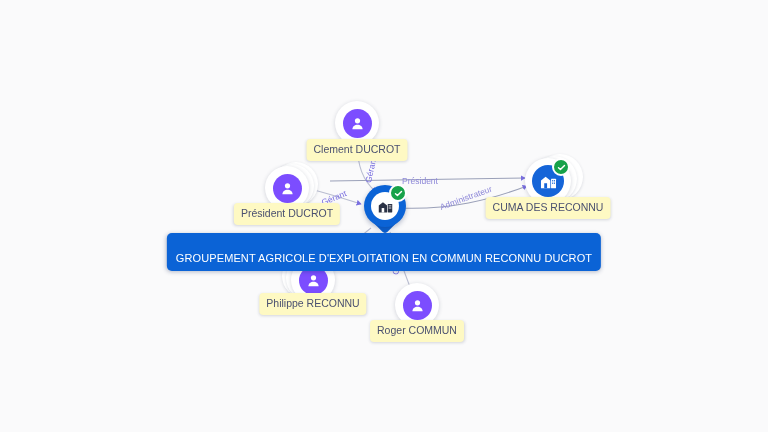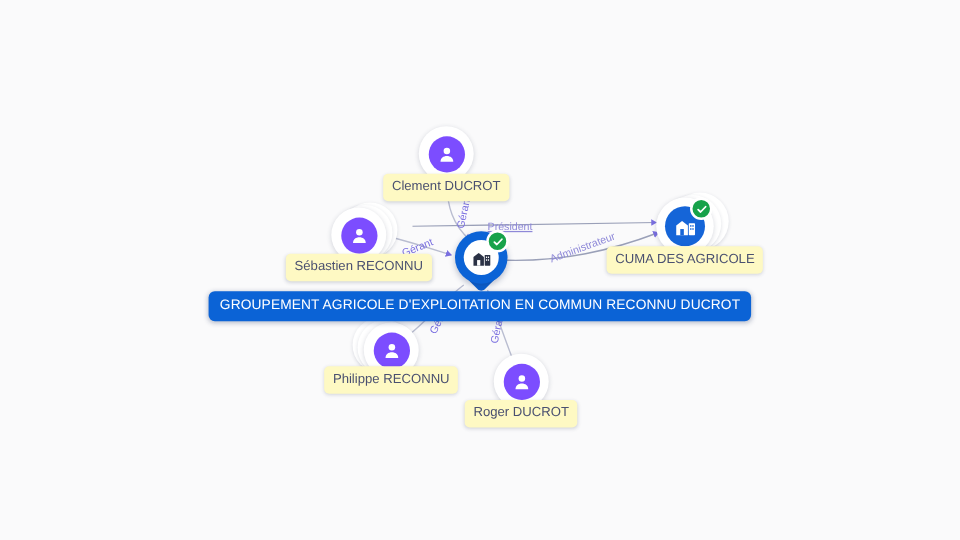--- a/index.html
+++ b/index.html
@@ -128,21 +128,21 @@
     white-space: nowrap;
   }
   .chip-main {
     position: absolute;
     transform: translate(-50%, 0);
     background: #0b63d6;
     color: #ffffff;
     font-size: 11px;
     line-height: 1;
     letter-spacing: .1px;
-    padding: 6px 9px 7px 9px;
+    padding: 20px 9px 7px 9px;
     border-radius: 5px;
     box-shadow: 0 1px 4px rgba(20,40,90,.30);
     white-space: nowrap;
     z-index: 40;
   }
 
   
   .elabel {
     position: absolute;
     color: #7a6fe0;
@@ -177,21 +177,21 @@
 
     <path d="M 327,268 C 340,258 355,240 371,228" fill="none" stroke="#b9bdd0" stroke-width="1.1"></path>
 
     <path d="M 412,292 C 404,272 396,248 390,232" fill="none" stroke="#b9bdd0" stroke-width="1.1"></path>
   </svg>
 
   <div class="elabel" style="left:371px; top:170px; transform: translate(-50%,-50%) rotate(-78deg);">Gérant</div>
 
   <div class="elabel" style="left:334px; top:198px; transform: translate(-50%,-50%) rotate(-22deg);">Gérant</div>
 
-  <div class="elabel dim" style="left:408px; top:181px; transform: translate(-50%,-50%) rotate(0deg); text-decoration: underline;">Président</div>
+  <div class="elabel dim" style="left:420px; top:181px; transform: translate(-50%,-50%) rotate(0deg);">Président</div>
 
   <div class="elabel dim" style="left:466px; top:198px; transform: translate(-50%,-50%) rotate(-20deg);">Administrateur</div>
 
   <div class="elabel" style="left:352px; top:255px; transform: translate(-50%,-50%) rotate(-62deg);">Gérant</div>
 
   <div class="elabel" style="left:398px; top:262px; transform: translate(-50%,-50%) rotate(-78deg);">Gérant</div>
 
   <div class="node" style="left:357px; top:123px; z-index:20;">
     <div class="person-disc">
       <div class="person-inner">
@@ -209,21 +209,21 @@
     <div class="stack" style="width:44px;height:44px;left:5px;top:-2px;"></div>
     <div class="person-disc">
       <div class="person-inner">
         <svg width="17" height="17" viewBox="0 0 24 24" aria-hidden="true">
           <circle cx="12" cy="8.2" r="3.7" fill="#ffffff"></circle>
           <path d="M4.8 20.2c0-4 3.3-6.4 7.2-6.4s7.2 2.4 7.2 6.4z" fill="#ffffff"></path>
         </svg>
       </div>
     </div>
   </div>
-  <div class="chip" style="left:287px; top:203px; z-index:30;">Sébastien RECONNU</div>
+  <div class="chip" style="left:287px; top:203px; z-index:30;">Président DUCROT</div>
 
   <div class="node" style="left:548px; top:181px; z-index:20;">
     <div class="stack" style="width:46px;height:46px;left:12px;top:-4px;"></div>
     <div class="stack" style="width:46px;height:46px;left:6px;top:-2px;"></div>
     <div class="company-disc">
       <div class="company-inner">
         <svg width="19" height="19" viewBox="0 0 24 24" aria-hidden="true">
           <path d="M2.5 20.5V10.6L8.4 6.1l5.9 4.5v9.9z" fill="#ffffff"></path>
           <rect x="15.2" y="8.4" width="6.3" height="12.1" rx="0.7" fill="#ffffff"></rect>
           <rect x="16.6" y="10.2" width="1.3" height="1.7" fill="#1565d8"></rect>
@@ -233,21 +233,21 @@
           <rect x="6.6" y="14.2" width="3.6" height="6.3" fill="#1565d8"></rect>
         </svg>
       </div>
       <div class="badge">
         <svg width="9" height="9" viewBox="0 0 12 12" aria-hidden="true">
           <path d="M2 6.3 L4.6 8.8 L10 3.2" fill="none" stroke="#ffffff" stroke-width="1.9" stroke-linecap="round" stroke-linejoin="round"></path>
         </svg>
       </div>
     </div>
   </div>
-  <div class="chip" style="left:548px; top:197px; z-index:30;">CUMA DES AGRICOLE</div>
+  <div class="chip" style="left:548px; top:197px; z-index:30;">CUMA DES RECONNU</div>
 
   <div class="node" style="left:313px; top:280px; z-index:20;">
     <div class="stack" style="width:44px;height:44px;left:-9px;top:-4px;"></div>
     <div class="stack" style="width:44px;height:44px;left:-5px;top:-2px;"></div>
     <div class="person-disc">
       <div class="person-inner">
         <svg width="17" height="17" viewBox="0 0 24 24" aria-hidden="true">
           <circle cx="12" cy="8.2" r="3.7" fill="#ffffff"></circle>
           <path d="M4.8 20.2c0-4 3.3-6.4 7.2-6.4s7.2 2.4 7.2 6.4z" fill="#ffffff"></path>
         </svg>
@@ -259,21 +259,21 @@
   <div class="node" style="left:417px; top:305px; z-index:20;">
     <div class="person-disc">
       <div class="person-inner">
         <svg width="17" height="17" viewBox="0 0 24 24" aria-hidden="true">
           <circle cx="12" cy="8.2" r="3.7" fill="#ffffff"></circle>
           <path d="M4.8 20.2c0-4 3.3-6.4 7.2-6.4s7.2 2.4 7.2 6.4z" fill="#ffffff"></path>
         </svg>
       </div>
     </div>
   </div>
-  <div class="chip" style="left:417px; top:320px; z-index:30;">Roger DUCROT</div>
+  <div class="chip" style="left:417px; top:320px; z-index:30;">Roger COMMUN</div>
 
   <div class="node" style="left:385px; top:211px; z-index:35;">
     <div class="pin">
       <div class="pin-tail"></div>
       <div class="pin-body"></div>
       <div class="pin-hole">
         <svg width="17" height="17" viewBox="0 0 24 24" aria-hidden="true">
           <path d="M2.5 20.5V10.6L8.4 6.1l5.9 4.5v9.9z" fill="#2b3245"></path>
           <rect x="15.2" y="8.4" width="6.3" height="12.1" rx="0.7" fill="#2b3245"></rect>
           <rect x="16.6" y="10.2" width="1.3" height="1.7" fill="#ffffff"></rect>

